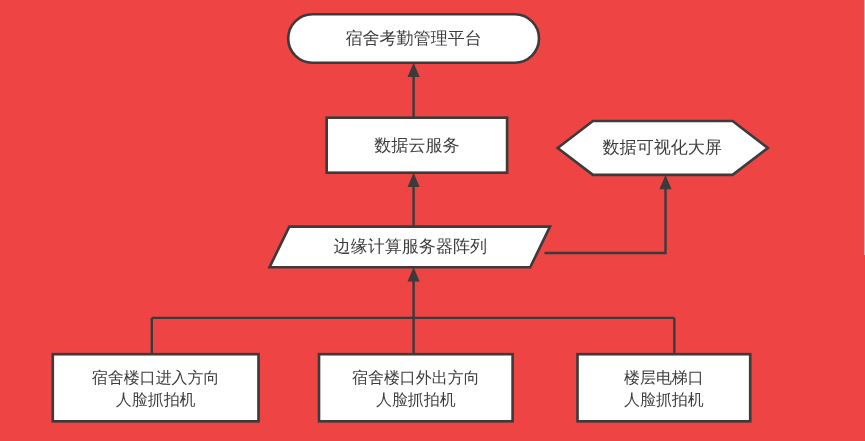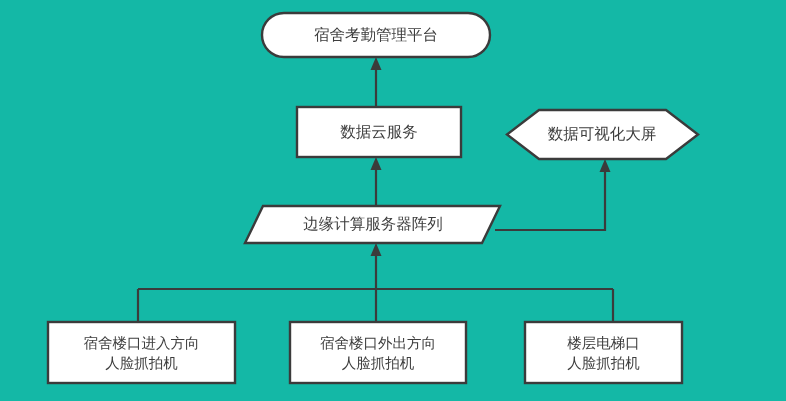--- a/index.html
+++ b/index.html
@@ -10,21 +10,21 @@
   body {
     width: 786px;
     height: 401px;
     font-family: "Liberation Sans", "DejaVu Sans", sans-serif;
     overflow: hidden;
   }
   #diagram-root {
     position: relative;
     width: 786px;
     height: 401px;
-    background: #14b8a6;
+    background: #ef4444;
   }
   svg#flow {
     display: block;
     width: 786px;
     height: 401px;
   }
   .node-shape {
     fill: #ffffff;
     stroke: #3b3b3b;
     stroke-width: 2.4;

